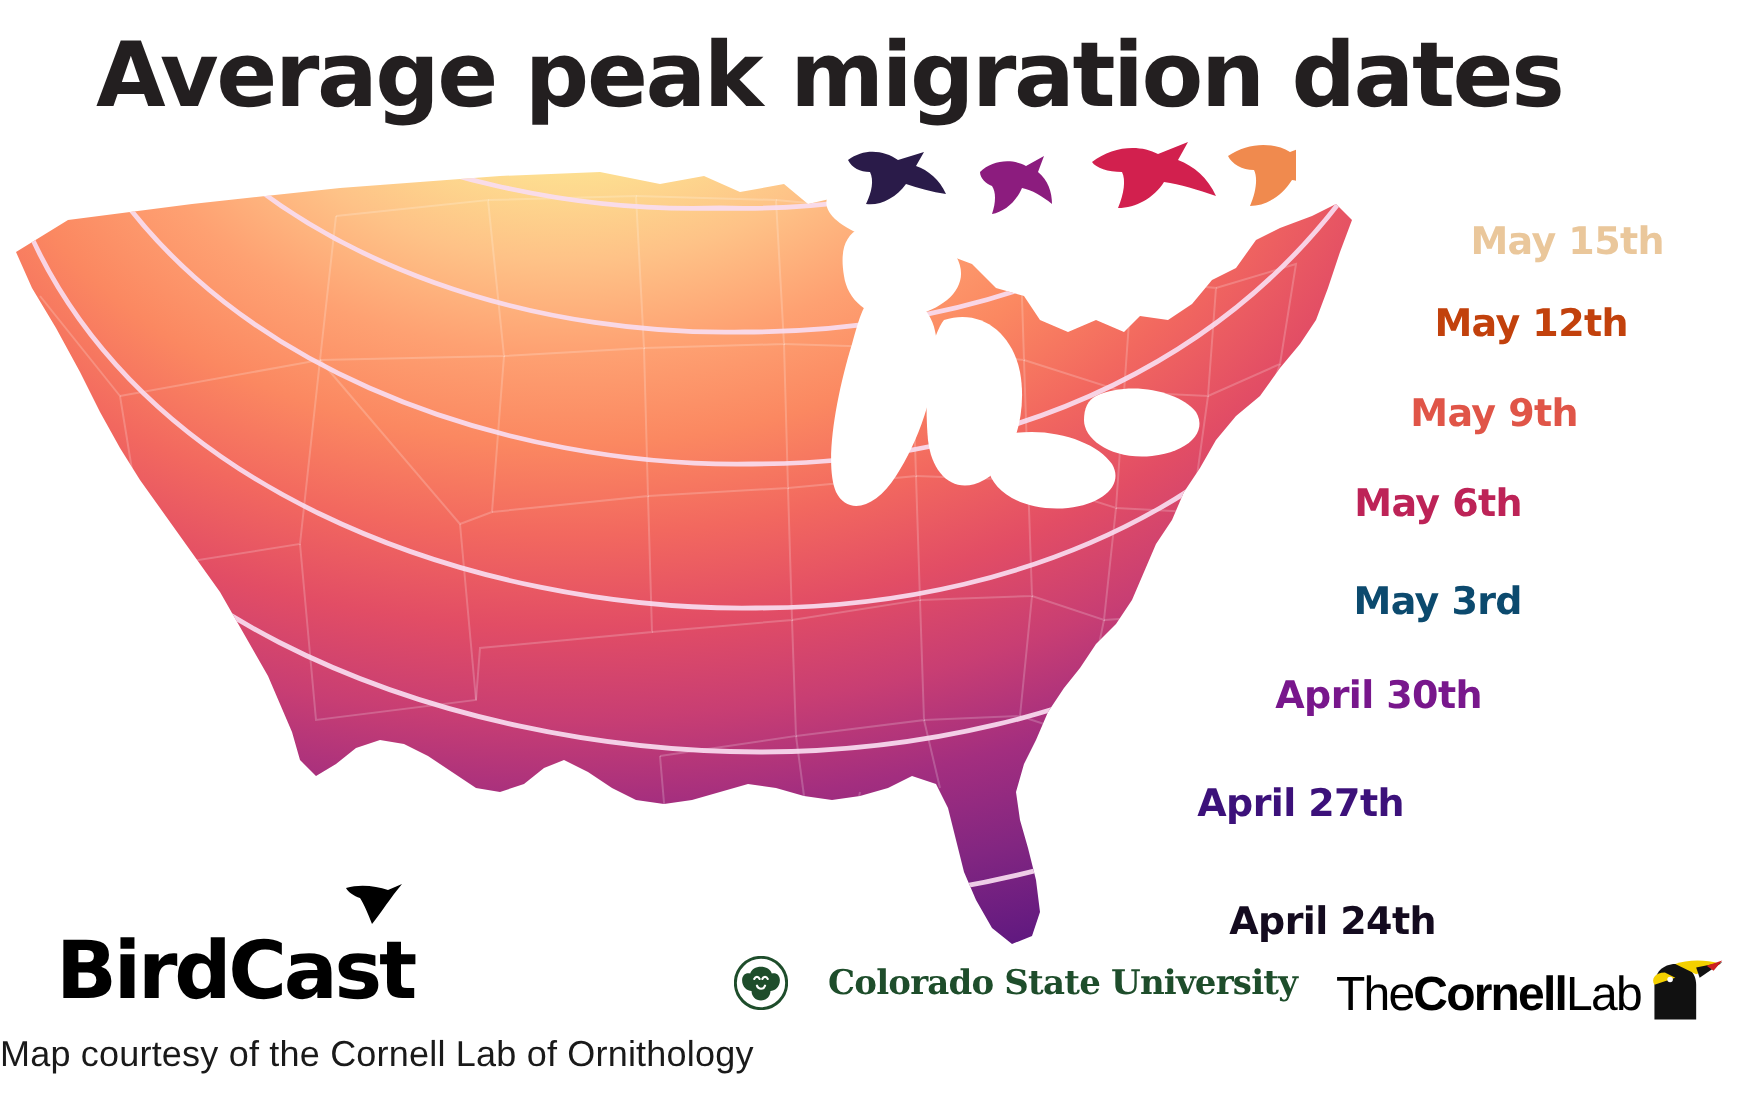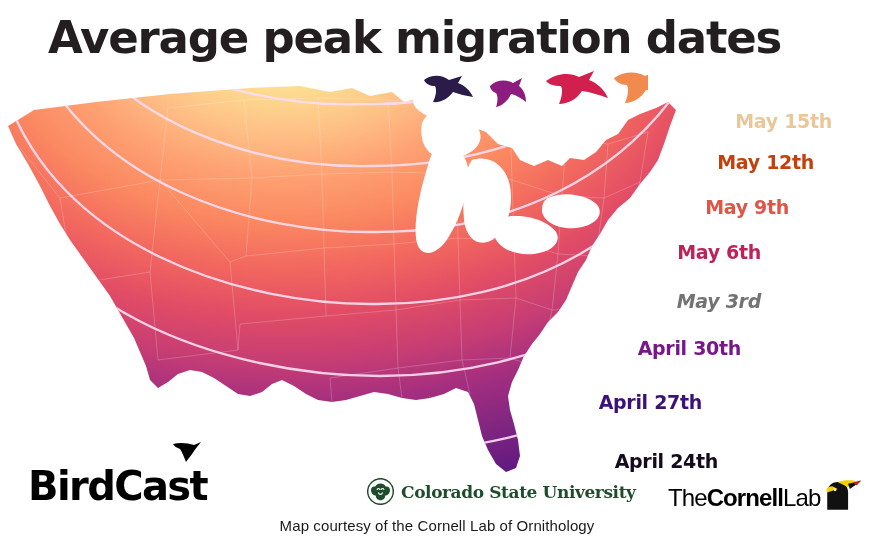--- a/index.html
+++ b/index.html
@@ -37,39 +37,39 @@
 
   
   #birdcast{
     position:absolute;left:28px;top:466px;
     font-family:"DejaVu Sans",sans-serif;
     font-weight:bold;font-size:40px;letter-spacing:-1.6px;
     color:#000;white-space:nowrap;line-height:1;
   }
   #birdcast-bird{position:absolute;left:172px;top:441px;width:30px;height:22px;}
 
-  #csu{position:absolute;left:367px;top:478px;display:flex;align-items:center;gap:7px;}
+  #csu{position:absolute;left:367px;top:478px;display:flex;align-items:center;gap:20px;}
   #csu-ram{width:27px;height:27px;flex:none;}
   #csu-text{
     font-family:"DejaVu Serif",serif;font-weight:bold;font-size:17px;
     color:#1e4d2b;letter-spacing:-0.4px;white-space:nowrap;
   }
 
   #cornell{position:absolute;left:668px;top:478px;display:flex;align-items:flex-end;gap:2px;}
   #cornell-text{
     font-family:Liberation Sans, sans-serif;font-size:24px;color:#000000;
     white-space:nowrap;letter-spacing:-0.9px;line-height:1;
   }
   #cornell-text b{font-weight:bold;}
   #cornell-bird{width:40px;height:34px;flex:none;margin-bottom:-2px;}
 
   #caption{
-    position:absolute;left:0;right:0;top:517px;text-align:center;
+    position:absolute;left:0;right:0;top:517px;text-align:left;
     font-family:"Liberation Sans",sans-serif;
-    font-size:15px;color:#1a1a1a;letter-spacing:0.1px;
+    font-size:18px;color:#1a1a1a;letter-spacing:0.1px;
   }
 
   
   #topbirds{position:absolute;left:418px;top:66px;width:230px;height:48px;}
 </style>
 </head>
 <body>
 
 <div id="stage">
 
@@ -207,21 +207,21 @@
              C136,20 130,18 128,15 Z" fill="#d2204e"></path>
     <path d="M196,12 C206,5 219,5 227,10 L240,5 L236,13 C243,17 248,24 251,32
              C243,28 235,25 228,24 C223,32 215,37 207,37 C210,30 211,23 209,19
              C203,19 198,16 196,12 Z" fill="#f08a4e"></path>
   </svg>
 
   <div class="datelabel" style="right:42px;top:110px;color:#eac79b;">May 15th</div>
   <div class="datelabel" style="right:60px;top:151px;color:#c2410c;">May 12th</div>
   <div class="datelabel" style="right:85px;top:196px;color:#e05548;">May 9th</div>
   <div class="datelabel" style="right:113px;top:241px;color:#bd2357;">May 6th</div>
-  <div class="datelabel" style="right:113px;top:290px;color:#737373;font-style:italic;">May 3rd</div>
+  <div class="datelabel" style="right:113px;top:290px;color:#0c4a6e;">May 3rd</div>
   <div class="datelabel" style="right:133px;top:337px;color:#78178c;">April 30th</div>
   <div class="datelabel" style="right:172px;top:391px;color:#3c117a;">April 27th</div>
   <div class="datelabel" style="right:156px;top:450px;color:#140b1f;">April 24th</div>
 
   <div id="birdcast">BirdCast</div>
   <svg id="birdcast-bird" viewBox="0 0 30 22">
     <path d="M1,3 C8,1 16,2 22,4 L29,1 L25,6 C22,10 18,16 14,21
              C12,16 10,11 8,8 C5,7 2,5 1,3 Z" fill="#000"></path>
   </svg>
 

